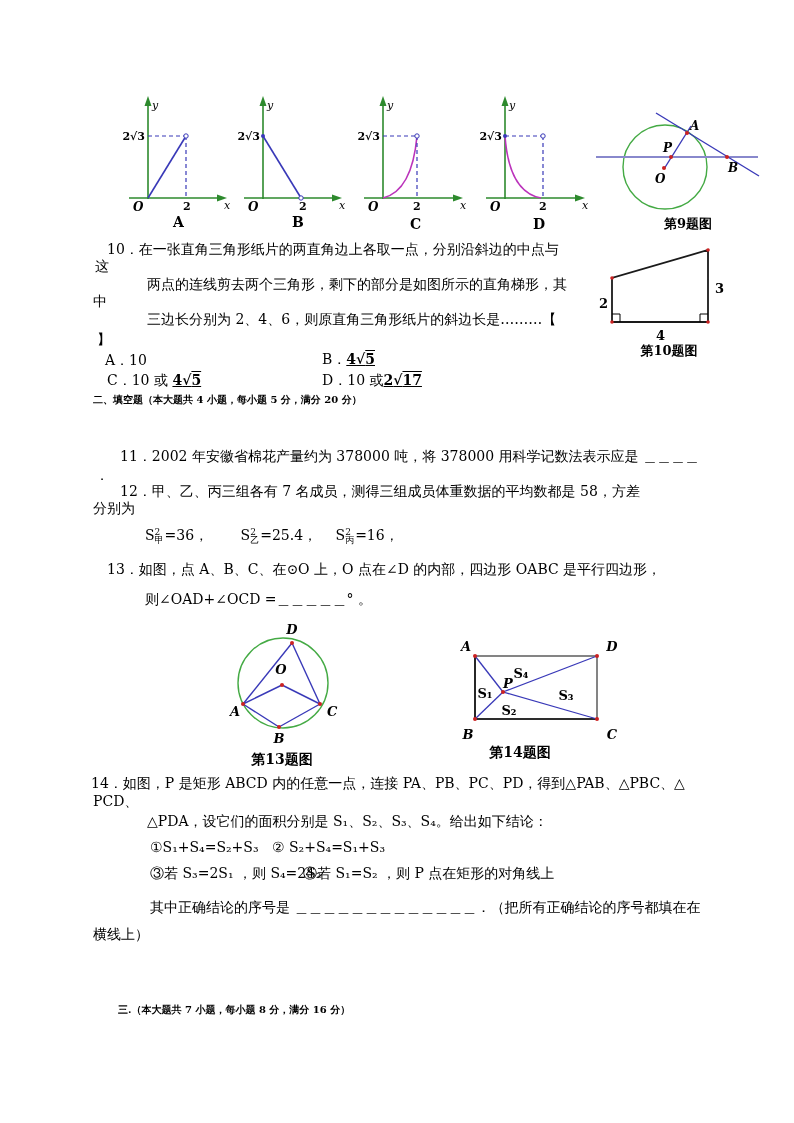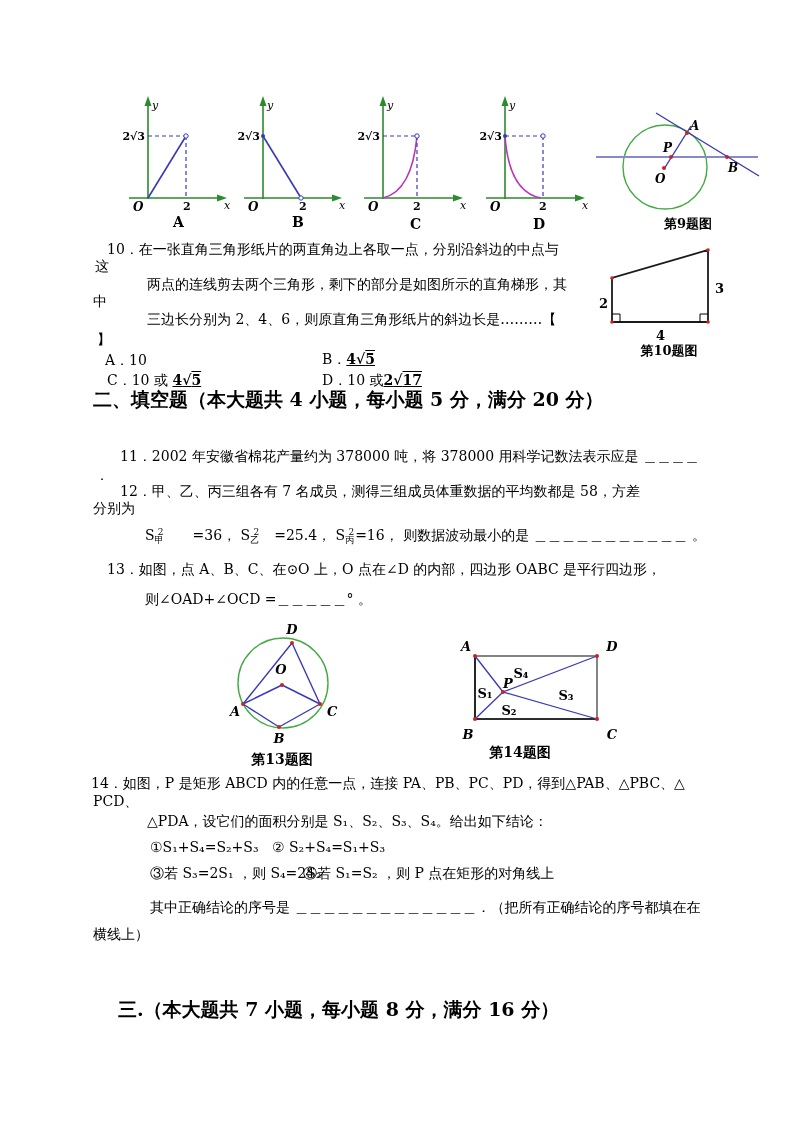--- a/index.html
+++ b/index.html
@@ -1,22 +1,22 @@
 <!DOCTYPE html>
 <html><head>
 <meta charset="utf-8">
 <style>
   * { margin:0; padding:0; box-sizing:border-box; }
   html,body { background:#fff; }
   body {
     position:relative; width:794px; height:1123px; overflow:hidden;
     font-family:"DejaVu Serif","Liberation Serif",serif; color:#000;
   }
-  .t { position:absolute; font-size:14px; line-height:17px; white-space:nowrap;text-align:right; }
-  .hdr { font-size:19px; font-weight:bold; }
+  .t { position:absolute; font-size:14px; line-height:17px; white-space:nowrap; }
+  .hdr { font-size:10px; font-weight:bold; }
   .abs { position:absolute; }
   .ol { text-decoration:overline; }
   .rad { font-weight:bold;text-decoration:underline; }
   .fm { display:inline-flex; align-items:center; }
   .ss { display:inline-flex; flex-direction:column; font-size:9px; line-height:8px;
         vertical-align:-6px; margin:0 1px 0 0; }
   .ss span { height:8px; display:block; }
   svg text { font-family:"DejaVu Serif","Liberation Serif",serif; }
   .axlbl { font-style:italic; font-size:11px; }
   .ticklbl { font-weight:bold; font-size:11px; }
@@ -185,21 +185,20 @@
       <span>=25.4，　</span>
     </span>
   <span class="fm">
       <span>S</span>
       <span class="ss">
         <span>2</span>
         <span>丙</span>
       </span>
       <span>=16，</span>
     </span>
-  <span>则数据波动最小的是 ＿＿＿＿＿＿＿＿＿＿＿ 。</span>
 </div>
 
 <div class="t" style="left:107px;top:561px">13．如图，点 A、B、C、在⊙O 上，O 点在∠D 的内部，四边形 OABC 是平行四边形，</div>
 <div class="t" style="left:145px;top:591px">则∠OAD+∠OCD =＿＿＿＿＿° 。</div>
 
 <svg class="abs" style="left:208px;top:616px" width="170" height="152" viewBox="0 0 170 152">
   <circle cx="75" cy="67" r="45" fill="none" stroke-width="1.4" style="stroke: rgb(68, 170, 68);"></circle>
   <g fill="none" stroke-width="1.4" style="stroke: rgb(57, 57, 184);">
     <line x1="84" y1="27" x2="35" y2="88"></line>
     <line x1="84" y1="27" x2="112" y2="88"></line>

